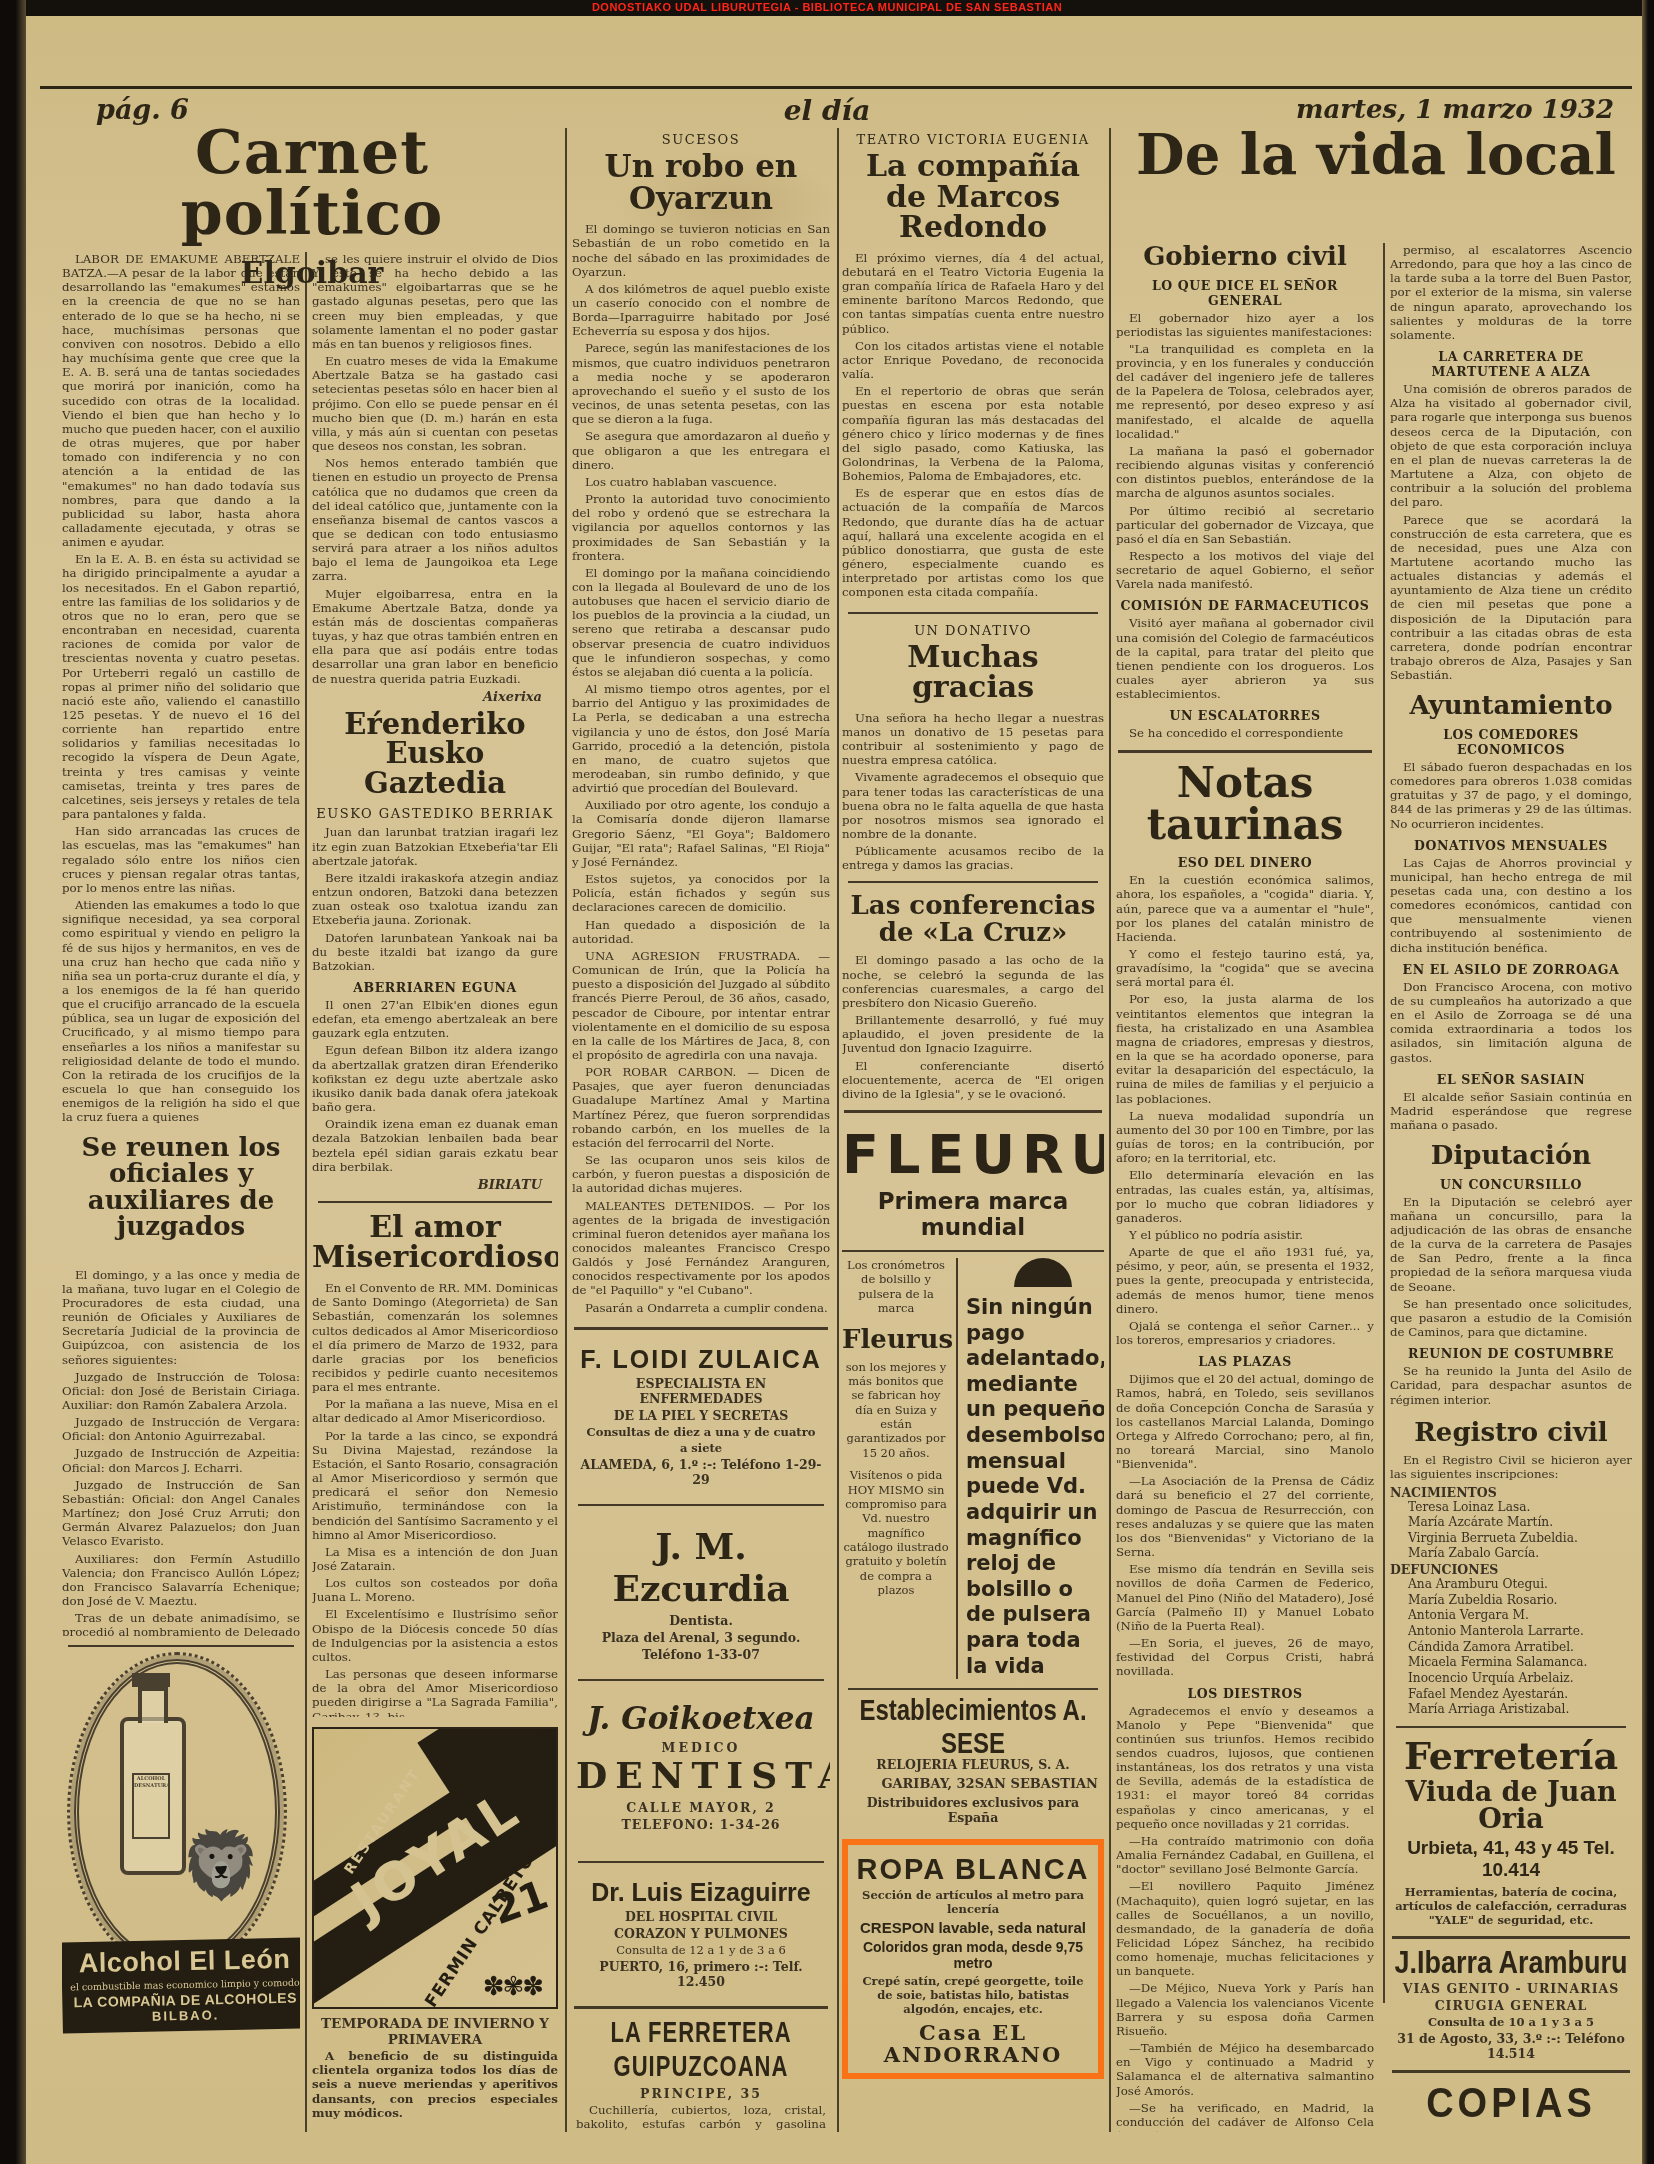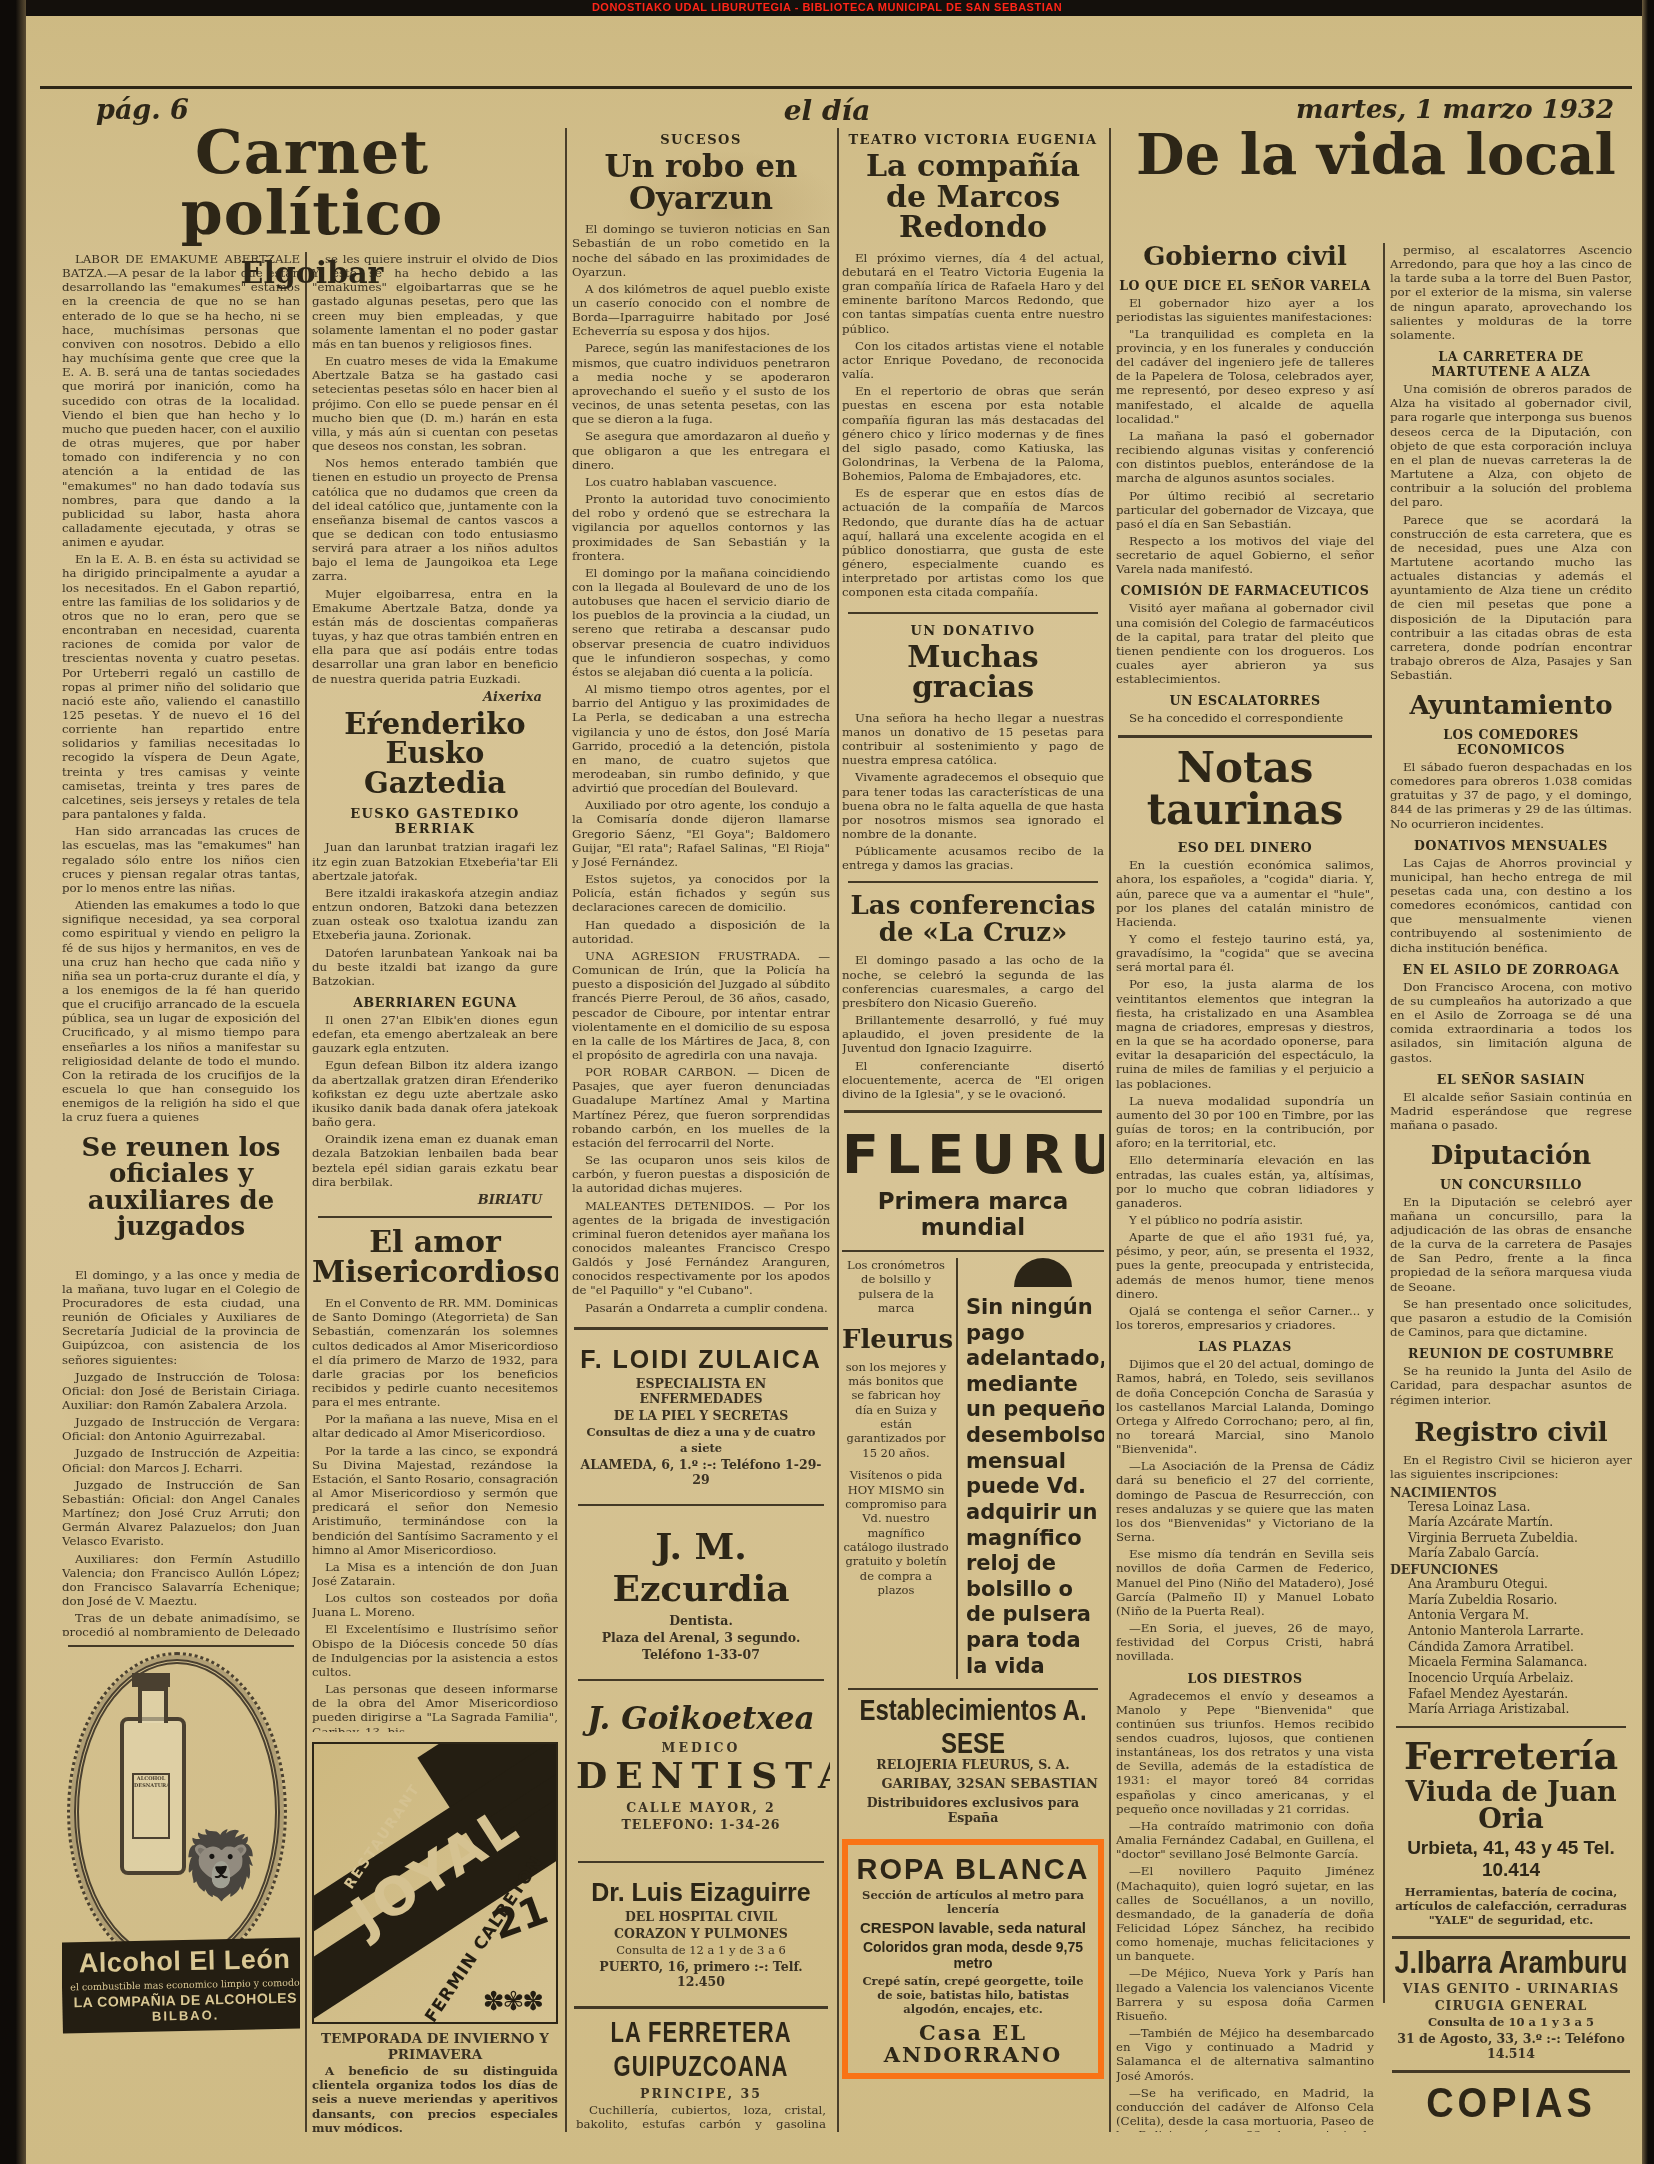--- a/index.html
+++ b/index.html
@@ -25,21 +25,21 @@
   .mast-rule{position:absolute;left:40px;top:86px;width:1592px;height:3px;background:var(--ink-dark);}
   .mast{position:absolute;top:94px;z-index:5;font-weight:bold;font-style:italic;color:var(--ink-dark);}
   #mast-page{left:96px;font-size:27px;}
   #mast-title{left:0;width:1654px;text-align:center;font-size:28px;}
   #mast-date{left:1296px;font-size:26px;}
   
   .vd{position:absolute;width:2px;background:#4a3f2b;z-index:3;}
   
   .col{position:absolute;overflow:hidden;z-index:4;}
   .body p{margin:0 0 3px;text-indent:13px;text-align:justify;font-size:11.8px;line-height:1.2;}
-  .kicker{text-align:center;font-weight:bold;font-size:13px;letter-spacing:1.5px;color:var(--ink-dark);margin:2px 0 4px;}
+  .kicker{text-align:center;font-weight:normal;font-size:13px;letter-spacing:1.5px;color:var(--ink-dark);margin:2px 0 4px;}
   .headline{font-weight:bold;text-align:center;color:var(--ink-dark);line-height:1.02;margin:0 0 8px;}
   .h-xl{font-size:60px;letter-spacing:1px;}
   .h-lg{font-size:30px;}
   .h-md{font-size:26px;}
   .subhead{text-align:center;font-weight:bold;font-size:12.5px;letter-spacing:.6px;margin:7px 0 3px;color:var(--ink-dark);}
   .sig{text-align:right;font-weight:bold;font-style:italic;font-size:13px;padding-right:16px;margin:2px 0 6px;}
   .hr{border-top:2px solid #433926;margin:9px 6px;}
   .hr3{border-top:3px solid #433926;margin:9px 2px;}
   .name-line{text-indent:18px !important;text-align:center;margin-bottom:1px !important;font-size:12.2px !important;}
   
@@ -327,21 +327,21 @@
     <div class="ad-small" style="font-weight:bold;">Sección de artículos al metro para lencería</div>
     <div class="ad-name-sans" style="font-size:15px;margin:3px 0;">CRESPON lavable, seda natural</div>
     <div class="ad-name-sans" style="font-size:14px;margin:3px 0;">Coloridos gran moda, desde 9,75 metro</div>
     <div class="ad-small" style="font-weight:bold;">Crepé satín, crepé georgette, toile de soie, batistas hilo, batistas algodón, encajes, etc.</div>
     <div class="headline" style="font-size:21px;letter-spacing:2px;margin:6px 0 0;">Casa EL ANDORRANO</div>
   </div>
 </section>
 
 <section class="col" style="left:1116px;top:243px;width:258px;height:1889px;">
   <h2 class="headline h-md">Gobierno civil</h2>
-  <div class="subhead">LO QUE DICE EL SEÑOR VARELA</div>
+  <div class="subhead">LO QUE DICE EL SEÑOR GENERAL</div>
   <div class="body">
       <p class="">El gobernador hizo ayer a los periodistas las siguientes manifestaciones:</p>
       <p class="">"La tranquilidad es completa en la provincia, y en los funerales y conducción del cadáver del ingeniero jefe de talleres de la Papelera de Tolosa, celebrados ayer, me representó, por deseo expreso y así manifestado, el alcalde de aquella localidad."</p>
       <p class="">La mañana la pasó el gobernador recibiendo algunas visitas y conferenció con distintos pueblos, enterándose de la marcha de algunos asuntos sociales.</p>
       <p class="">Por último recibió al secretario particular del gobernador de Vizcaya, que pasó el día en San Sebastián.</p>
       <p class="">Respecto a los motivos del viaje del secretario de aquel Gobierno, el señor Varela nada manifestó.</p>
     </div>
   <div class="subhead">COMISIÓN DE FARMACEUTICOS</div>
   <div class="body">
       <p class="">Visitó ayer mañana al gobernador civil una comisión del Colegio de farmacéuticos de la capital, para tratar del pleito que tienen pendiente con los drogueros. Los cuales ayer abrieron ya sus establecimientos.</p>

